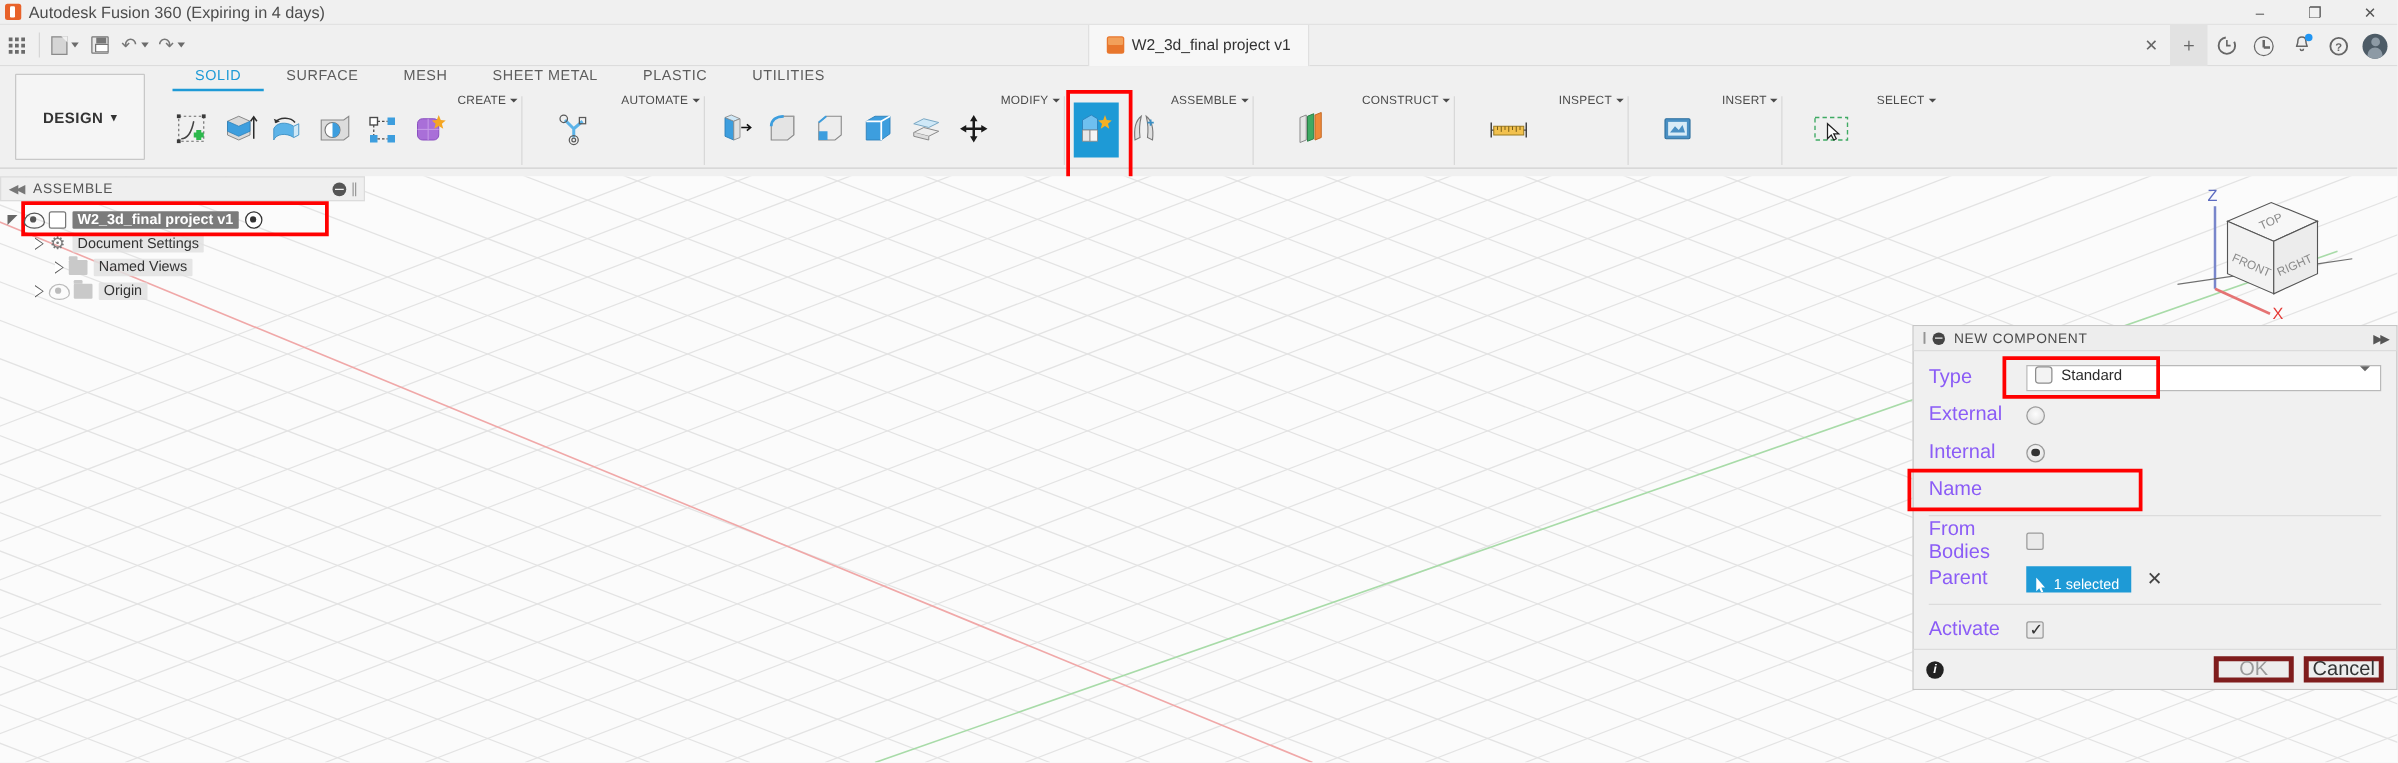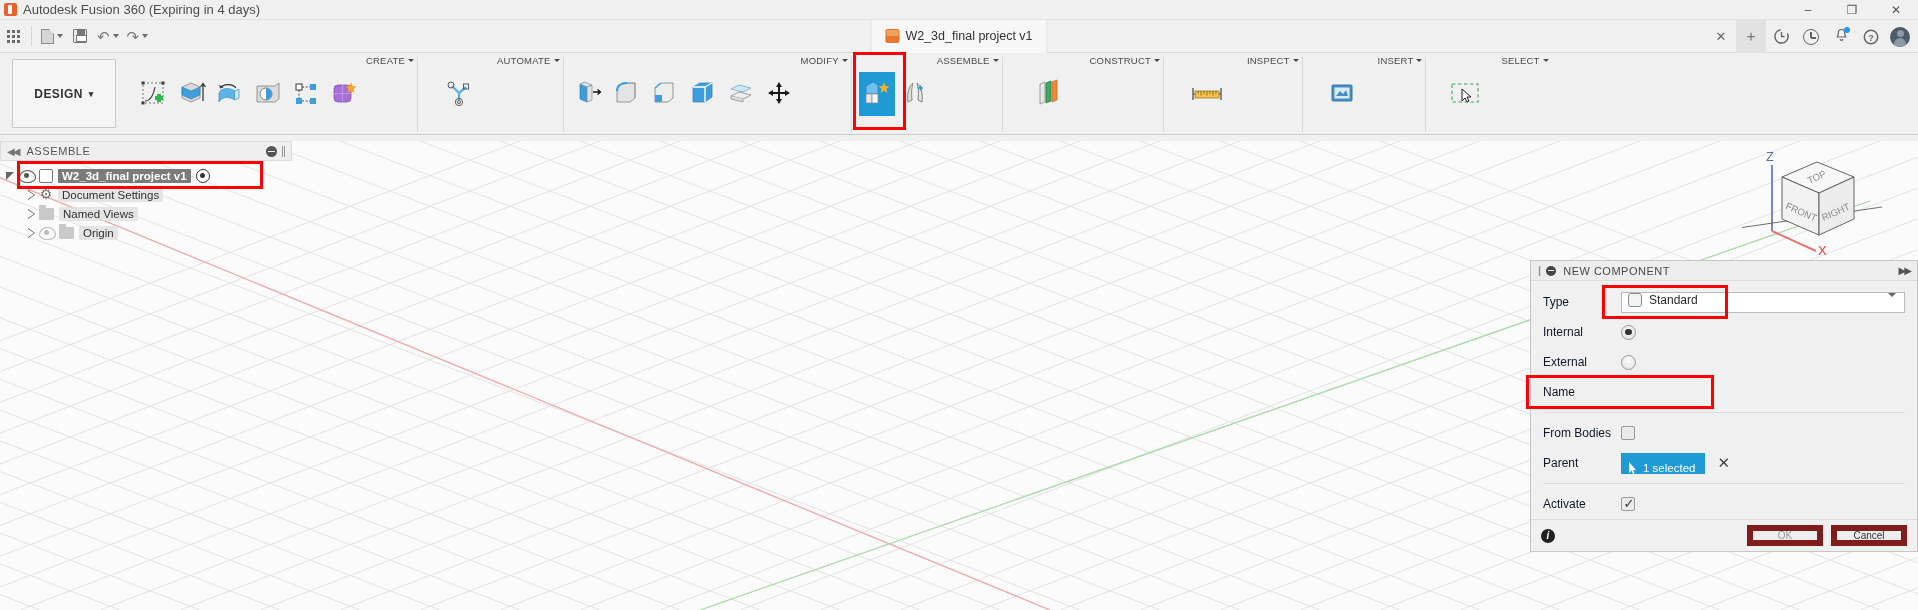--- a/index.html
+++ b/index.html
@@ -139,21 +139,21 @@
   .dialog { position:absolute; right:0; top:260px; width:388px; background:#f0f0f0;
             border:1px solid #c6c6c6; z-index:10; font-size:12px; }
   .dlg-head { height:20px; display:flex; align-items:center; gap:7px; padding:0 7px;
               background:#ededed; border-bottom:1px solid #dcdcdc; }
   .dlg-head .mc { width:10px;height:10px;border-radius:50%;background:#444;position:relative;}
   .dlg-head .mc:after{content:"";position:absolute;left:2px;top:4.5px;width:6px;height:1.4px;background:#ededed;}
   .dlg-title { font-size:11px; letter-spacing:.5px; color:#4a4a4a; }
   .dlg-head .exp { margin-left:auto; color:#555; font-size:10px; letter-spacing:-2px;}
   .dlg-body { padding:6px 0 0 0; }
   .row { display:flex; align-items:center; height:30px; padding:0 12px; }
-  .row .rlab { width:78px; color:#0f172a; font-size:12px; }
+  .row .rlab { width:78px; color:#8b5cf6; font-size:16px; }
   .row .rctl { flex:1; display:flex; align-items:center; }
   .hrule { height:1px; background:#dcdcdc; margin:5px 12px; }
 
   .combo { flex:1; height:21px; background:#fff; border:1px solid #b9b9b9; display:flex;
            align-items:flex-start; padding:0 6px; gap:7px; position:relative; }
   .combo .cb-ico { width:14px;height:14px;border:1.2px solid #8d8d8d;border-radius:3px;background:#f3f3f3;}
   .combo .cb-arrow { position:absolute; right:8px; width:0;height:0;
     border-left:4px solid transparent;border-right:4px solid transparent;border-top:4.5px solid #666;}
 
   .radio { width:15px;height:15px;border-radius:50%;border:1.3px solid #9a9a9a;
@@ -171,22 +171,22 @@
   .selbtn { height:21px; background:#1e9ad6; color:#fff; display:inline-flex; align-items:flex-end;
             gap:6px; padding:0 10px 0 7px; font-size:11.5px; }
   .cursor-ic { width:9px;height:12px; }
   .xbtn { margin-left:12px; font-size:15px; color:#444; }
 
   .dlg-foot { height:32px; display:flex; align-items:center; padding:0 10px;
               border-top:1px solid #dcdcdc; background:#f0f0f0; }
   .info-ic { width:14px;height:14px;border-radius:50%;background:#222;color:#fff;font-size:10px;
              font-weight:bold; display:flex;align-items:center;justify-content:center; font-style:italic;}
   .dlg-foot .btns { margin-left:auto; display:flex; gap:8px; }
-  .dbtn { width:76px;height:21px; border:6px solid #7f1d1d; background:#ededed; color:#9a9a9a;
-          display:flex;align-items:center;justify-content:center; font-size:10px; }
+  .dbtn { width:64px;height:21px; border:4px solid #7f1d1d; background:#ededed; color:#9a9a9a;
+          display:flex;align-items:center;justify-content:center; font-size:16px; }
   .dbtn.cancel { color:#333; }
 
   
   .viewcube { position:absolute; right:36px; top:6px; width:140px; height:110px; }
 </style>
 </head>
 <body>
 
 <div class="titlebar">
   <div class="tb-logo"></div>
@@ -266,20 +266,28 @@
 </div>
 
 <div class="ribbon">
   <div class="design-btn">
     <span>DESIGN</span>
     <span style="font-size:9px;">▾</span>
   </div>
 
   <div class="tabs-wrap">
 
+    <div class="tabrow">
+      <div class="tab active">SOLID</div>
+      <div class="tab">SURFACE</div>
+      <div class="tab">MESH</div>
+      <div class="tab">SHEET METAL</div>
+      <div class="tab">PLASTIC</div>
+      <div class="tab">UTILITIES</div>
+    </div>
 
     <div class="toolrow">
 
       <div class="grp">
         <div class="grp-icons">
           <div class="tool">
             <svg width="30" height="30" viewBox="0 0 30 30">
               <rect x="4" y="4" width="20" height="20" fill="none" stroke="#6a6a6a" stroke-width=".9" stroke-dasharray="2 2"></rect>
               <path d="M6 22 C10 22 14 18 16 8" fill="none" stroke="#444" stroke-width="1.2"></path>
               <rect x="2.5" y="2.5" width="3" height="3" fill="#3a3a3a"></rect>
@@ -632,21 +640,21 @@
         <span class="dot-circ"></span>
       </div>
     </div>
 
     <div class="trow" style="padding-left:28px;">
       <span class="tri closed"></span>
       <span class="gear">⚙</span>
       <span class="lbl">Document Settings</span>
     </div>
 
-    <div class="trow" style="padding-left:28px;">
+    <div class="trow" style="padding-left:44px;">
       <span class="tri closed"></span>
       <span class="folder"></span>
       <span class="lbl">Named Views</span>
     </div>
 
     <div class="trow" style="padding-left:28px;">
       <span class="tri closed"></span>
       <span class="eye off"></span>
       <span class="folder"></span>
       <span class="lbl">Origin</span>
@@ -671,30 +679,30 @@
       <div class="rctl">
         <div class="combo">
           <span class="cb-ico"></span>
           <span>Standard</span>
           <span class="cb-arrow"></span>
         </div>
       </div>
     </div>
 
     <div class="row">
+      <div class="rlab">External</div>
+      <div class="rctl">
+          <span class="radio"></span>
+        </div>
+    </div>
+
+    <div class="row">
       <div class="rlab">Internal</div>
       <div class="rctl">
           <span class="radio on"></span>
-        </div>
-    </div>
-
-    <div class="row">
-      <div class="rlab">External</div>
-      <div class="rctl">
-          <span class="radio"></span>
         </div>
     </div>
 
     <div class="row" style="position:relative;">
       <div class="hl-box" style="position:absolute;left:-2px;top:1px;width:182px;height:28px;pointer-events:none;z-index:3;"></div>
       <div class="rlab">Name</div>
     </div>
 
     <div class="hrule"></div>
 

